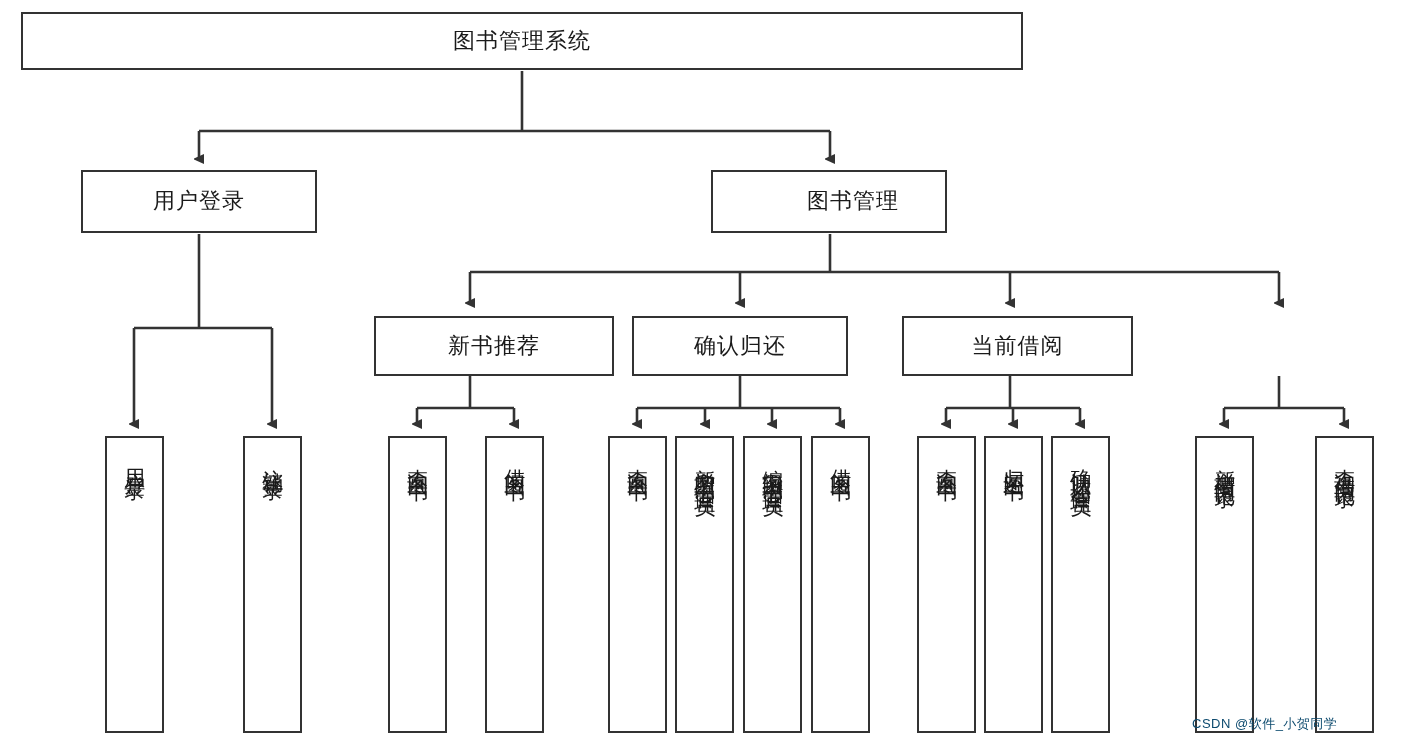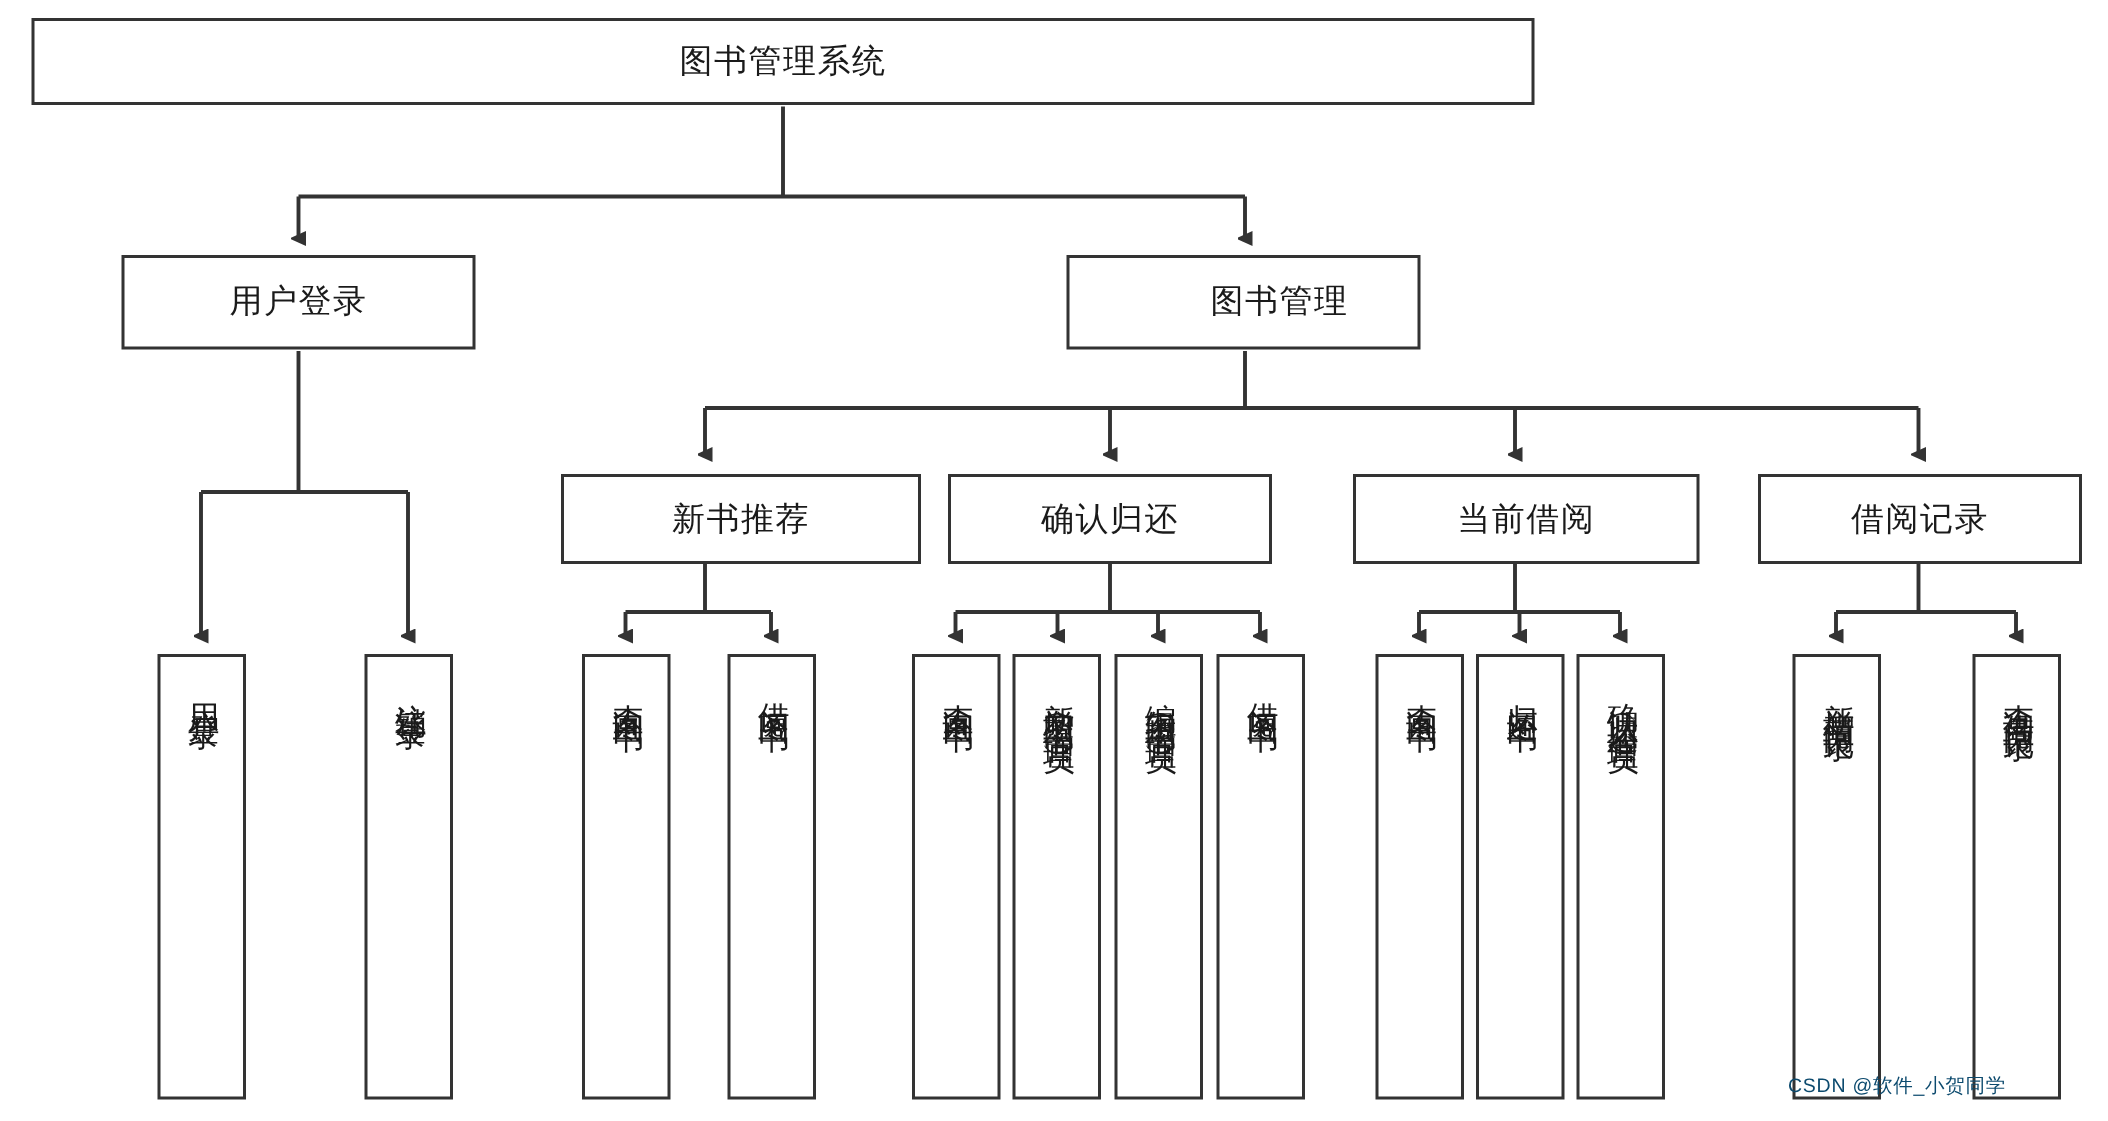--- a/index.html
+++ b/index.html
@@ -105,23 +105,20 @@
 
   <div class="node-box horiz" style="left:362px;top:316px;width:240px;height:60px;margin-left:12px;">
     <span>新书推荐</span>
   </div>
   <div class="node-box horiz" style="left:632px;top:316px;width:216px;height:60px;">
     <span>确认归还</span>
   </div>
   <div class="node-box horiz" style="left:902px;top:316px;width:231px;height:60px;">
     <span>当前借阅</span>
   </div>
-  <div class="node-box horiz" style="left:1172px;top:316px;width:216px;height:60px;">
-    <span>借阅记录</span>
-  </div>
 
   <div class="node-box leaf" style="left:105px;top:436px;width:59px;height:297px;">
     <span class="leaf-text">用户登录</span>
   </div>
   <div class="node-box leaf" style="left:243px;top:436px;width:59px;height:297px;">
     <span class="leaf-text">注销登录</span>
   </div>
 
   <div class="node-box leaf" style="left:388px;top:436px;width:59px;height:297px;">
     <span class="leaf-text">查询图书</span>

